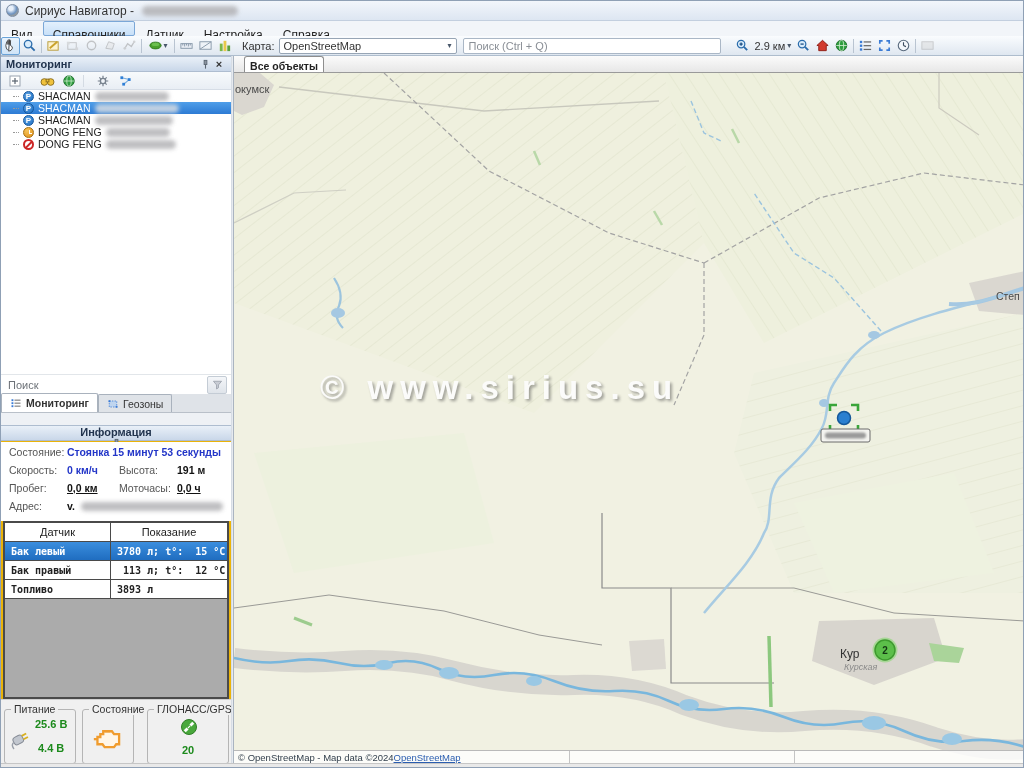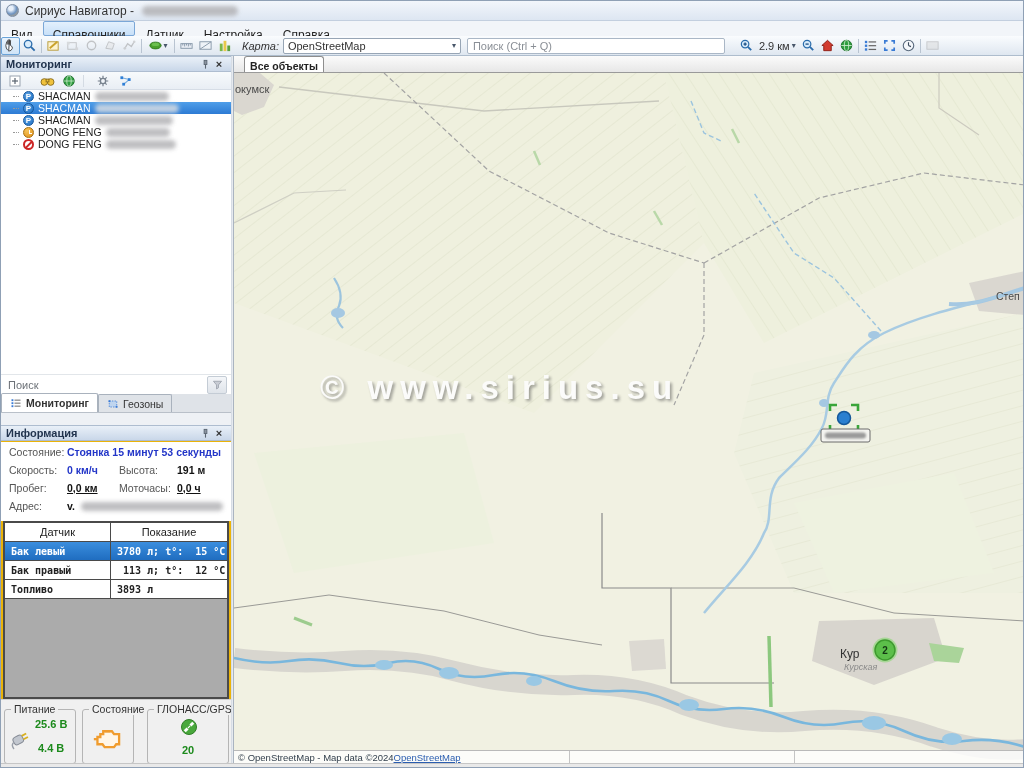--- a/index.html
+++ b/index.html
@@ -26,21 +26,21 @@
 
   
   .toolbar { position:absolute; left:0; top:35px; width:1024px; height:20px;
     background:linear-gradient(#fafcfe,#dfe7f0); border-bottom:1px solid #aebdcd;
     display:flex; align-items:center; font-size:11px; color:#333; }
   .tb-btn { width:19px; height:18px; display:flex; align-items:center; justify-content:center;
     border:1px solid transparent; border-radius:2px; flex:0 0 auto; }
   .tb-btn.pressed { border-color:#6aa3d8; background:linear-gradient(#e8f3fd,#cfe4f7); }
   .tb-btn.disabled { opacity:.45; }
   .tb-sep { width:1px; height:14px; background:#b9c4d1; margin:0 2px; flex:0 0 auto; }
-  .tb-label { margin:0 4px 0 8px; flex:0 0 auto;font-style:italic; }
+  .tb-label { margin:0 4px 0 8px; flex:0 0 auto; }
   .tb-select { width:178px; height:16px; background:#fff; border:1px solid #97a5b5; border-radius:2px;
     display:flex; align-items:center; justify-content:space-between; padding:0 4px; flex:0 0 auto; }
   .tb-search { width:258px; height:16px; margin-left:6px; border:1px solid #aab7c6; border-radius:2px;
     font-size:11px; padding:0 5px; color:#555; background:#fff; flex:0 0 auto;
     font-family:"Liberation Sans", sans-serif; }
   .tb-search::placeholder { color:#8a8f96; }
   .scale-box { display:flex; align-items:center; gap:2px; padding:0 3px; height:18px; flex:0 0 auto; }
   .arrow-down { font-size:8px; color:#49576a; }
 
   
@@ -81,21 +81,21 @@
   .funnel-btn { width:20px; height:18px; margin-right:4px; display:flex; align-items:center; justify-content:center;
     background:linear-gradient(#f4f6f9,#dfe4ea); border:1px solid #c4ccd5; border-radius:2px; }
 
   .tabs-row { position:absolute; left:0; top:338px; width:230px; height:19px;
     background:#dfe3e8; border-bottom:1px solid #b9c0c9; display:flex; align-items:flex-end; }
   .s-tab { height:18px; display:flex; align-items:center; gap:4px; font-size:10.5px; color:#333;
     padding:0 8px; border:1px solid #a9b2bd; border-bottom:none; background:#dfe3e8; border-radius:2px 2px 0 0; }
   .s-tab.active { background:#fff; font-weight:bold; height:19px; }
   .tabs-gap { position:absolute; left:0; top:357px; width:230px; height:12px; background:#eef1f5; }
 
-  .info-panel-header { top:369px; }
+  .info-panel-header { top:369px;flex-direction:column; }
   .info-body { position:absolute; left:0; top:386px; width:230px; height:79px; background:#fff;
     font-size:10.5px; }
   .info-row { position:absolute; left:0; width:230px; height:13px; }
   .ilabel { position:absolute; color:#555; }
   .ival { position:absolute; font-weight:bold; color:#111; }
   .ival.blue { color:#2336c8; }
   .ival.under { text-decoration:underline; }
 
   .sensor-table { position:absolute; left:2px; top:465px; width:226px; height:178px;
     border:2px solid #4a4a4a; background:#ababab; }

